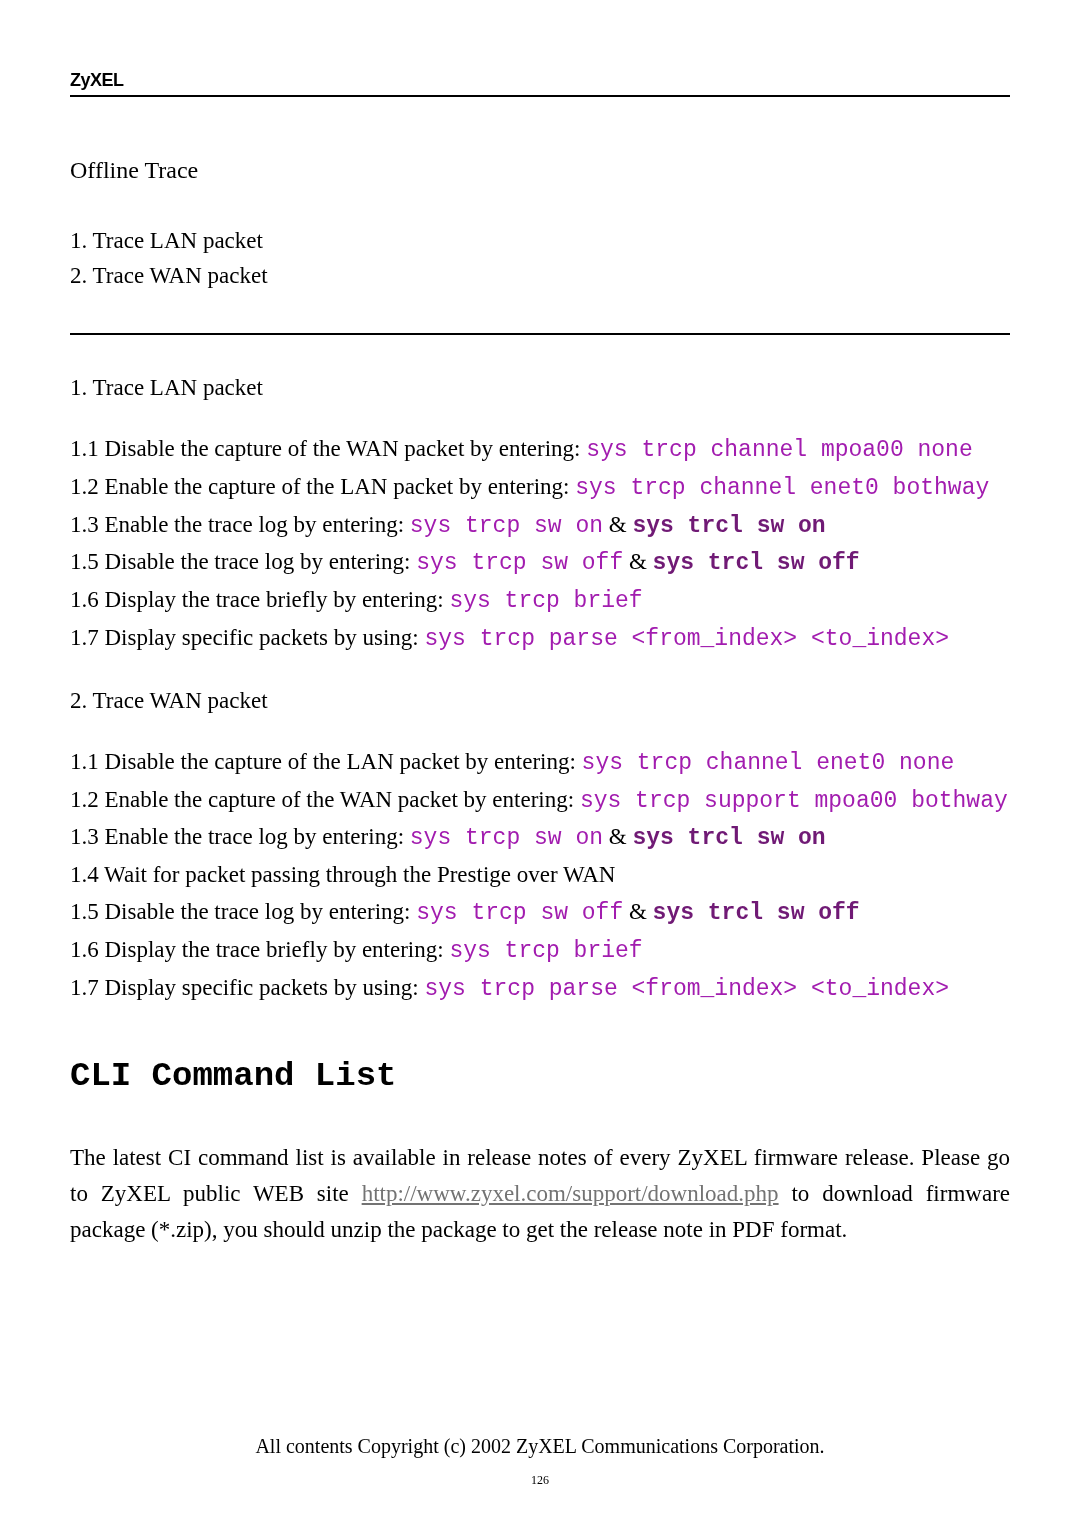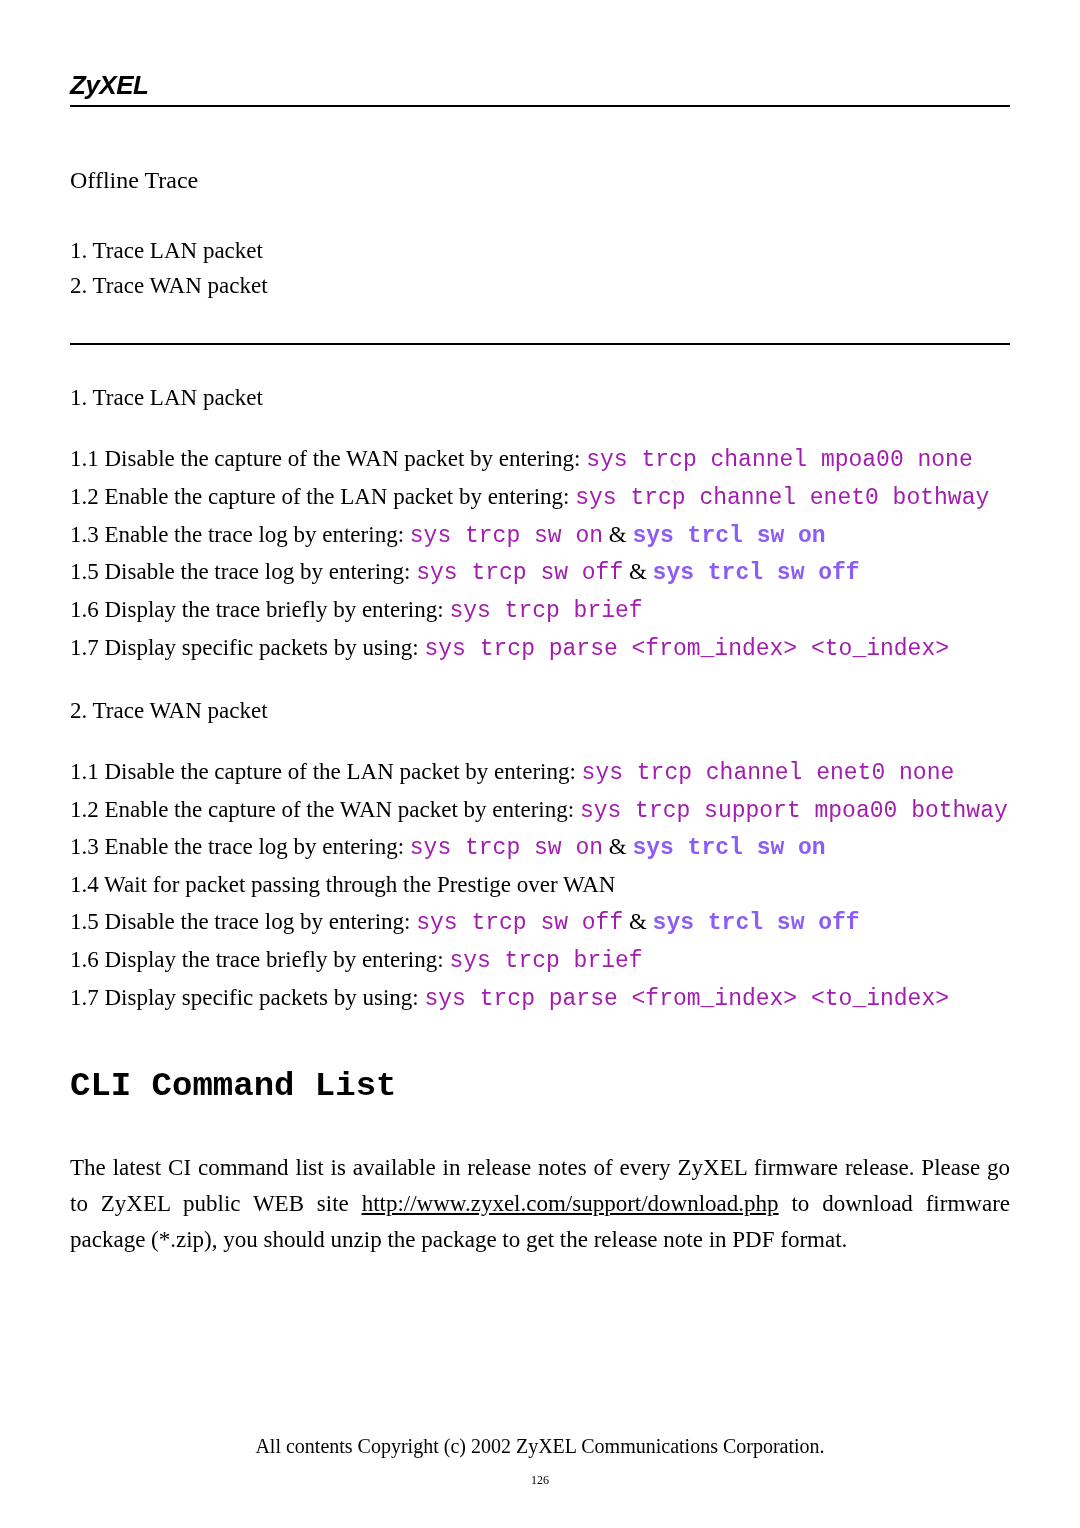--- a/index.html
+++ b/index.html
@@ -22,22 +22,21 @@
       display: flex;
       justify-content: space-between;
       align-items: flex-end;
       border-bottom: 2px solid #000;
       padding-bottom: 4px;
       margin-bottom: 60px;
     }
     .logo {
       font-family: Arial, sans-serif;
       font-weight: 900;
-      font-style: italic;
-      font-size: 26px;
+      font-size: 18px;
       letter-spacing: -0.5px;
     }
     .header-title {
       font-size: 25px;
       font-weight: bold;
     }
     .subheading {
       font-size: 24px;
       margin-bottom: 40px;
     }
@@ -63,37 +62,37 @@
     }
     .step {
       line-height: 1.6;
     }
     .maroon-mono {
       font-family: "Courier New", Courier, monospace;
       color: #a21caf;
     }
     .maroon-bold-mono {
       font-family: "Courier New", Courier, monospace;
-      color: #8b5cf6;
+      color: #701a75;
       font-weight: bold;
     }
     .cli-heading {
       font-family: Liberation Mono, monospace;
       font-size: 34px;
       font-weight: bold;
       margin-top: 50px;
       margin-bottom: 45px;
     }
     .cli-paragraph {
       font-size: 23px;
       line-height: 1.55;
       text-align: justify;
     }
     .link {
-      color: #000000;
+      color: #737373;
       text-decoration: underline;
     }
     .footer {
       position: absolute;
       bottom: 70px;
       left: 0;
       width: 100%;
       text-align: center;
       font-size: 20px;
     }

